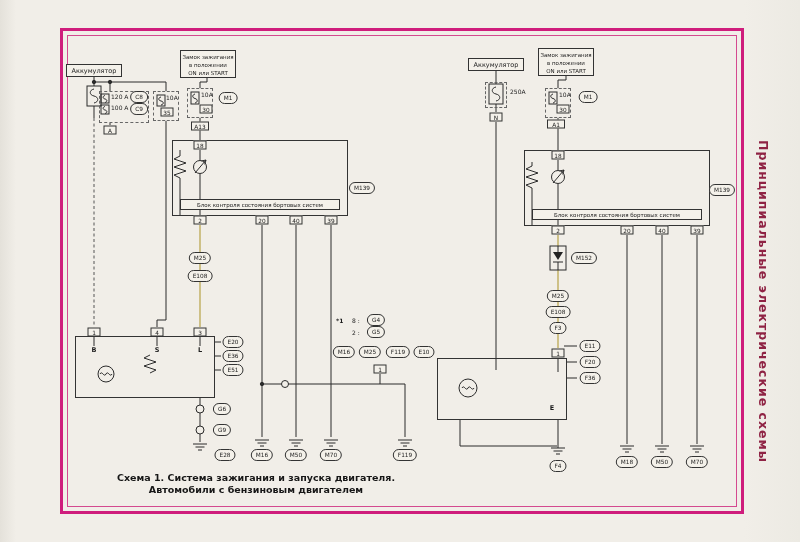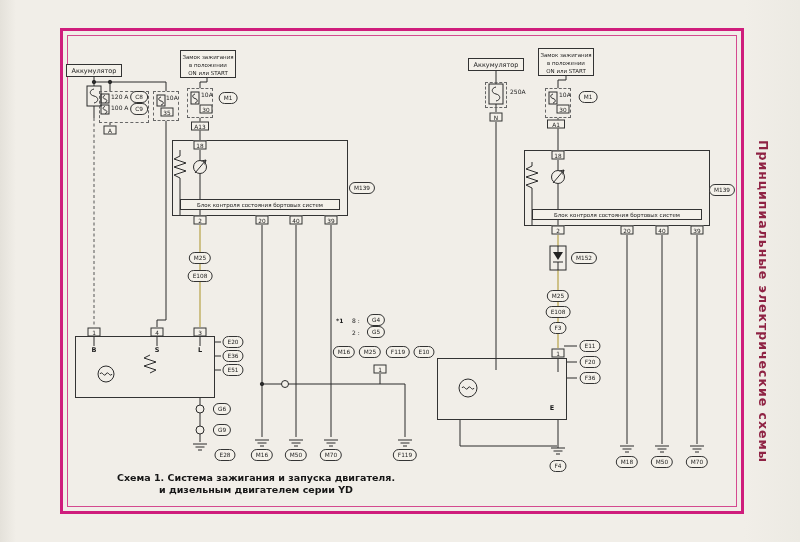--- a/index.html
+++ b/index.html
@@ -198,21 +198,21 @@
   <span class="lbl" style="left:352px;top:329px;">2 :</span>
   <span class="oval" style="left:376px;top:332px;">G5</span>
   <span class="oval" style="left:344px;top:352px;">M16</span>
   <span class="oval" style="left:370px;top:352px;">M25</span>
   <span class="oval" style="left:398px;top:352px;">F119</span>
   <span class="oval" style="left:424px;top:352px;">E10</span>
   <span class="pinbox" style="left:380px;top:369px;">1</span>
 
   <div class="caption" style="left:91px;top:472px;width:330px;">
     <div>Схема 1. Система зажигания и запуска двигателя.</div>
-    <div>и дизельным двигателем серии YD</div>
+    <div>Автомобили с бензиновым двигателем</div>
   </div>
 
   <div class="compbox" style="left:468px;top:58px;width:56px;height:13px;">Аккумулятор</div>
 
   <div class="dashbox" style="left:485px;top:82px;width:22px;height:26px;"></div>
   <span class="lbl" style="left:510px;top:88px;">250A</span>
   <span class="pinbox" style="left:496px;top:117px;">N</span>
 
   <div class="compbox multi" style="left:538px;top:48px;width:56px;height:28px;">
     <div>Замок зажигания</div>

